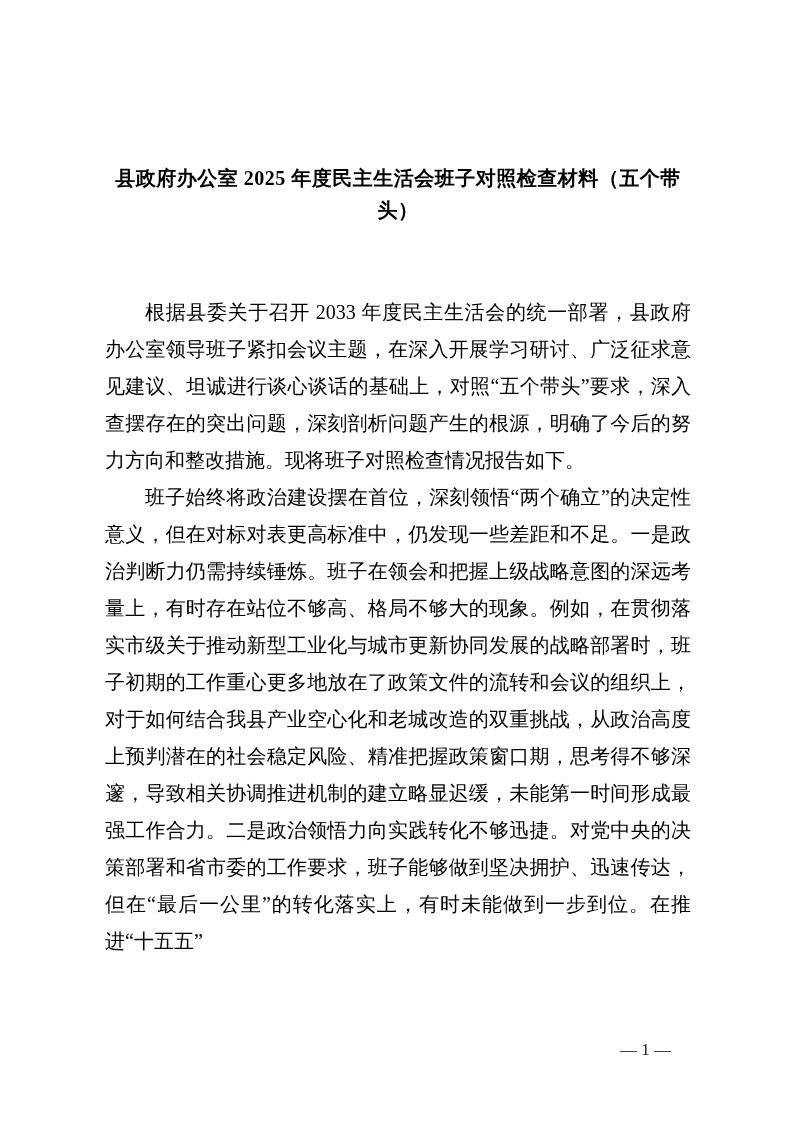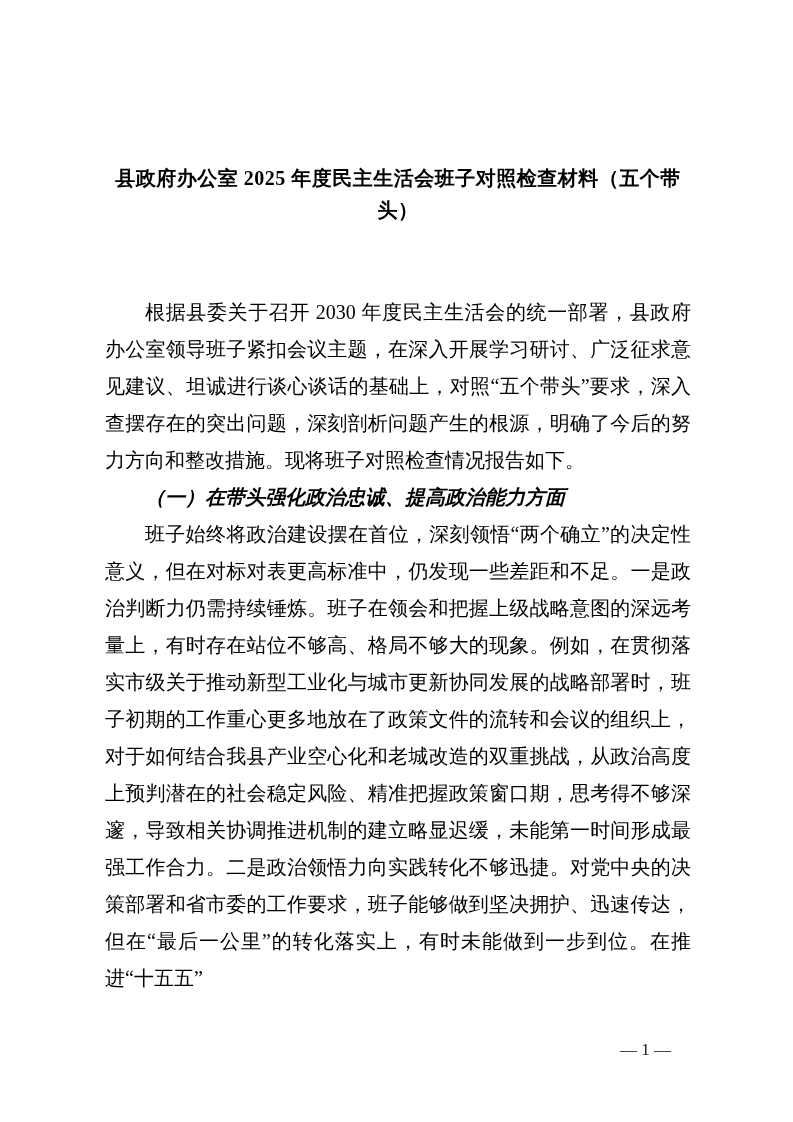--- a/index.html
+++ b/index.html
@@ -70,22 +70,21 @@
     font-family: "Liberation Serif", serif;
   }
 </style>
 </head>
 <body>
 
 <div class="page">
   <div class="content">
     <div class="doc-title">县政府办公室 2025 年度民主生活会班子对照检查材料（五个带头）</div>
 
-    <p class="para intro-para">根据县委关于召开 2030 年度民主生活会的统一部署，县政府办公室领导班子紧扣会议主题，在深入开展学习研讨、广泛征求意见建议、坦诚进行谈心谈话的基础上，对照“五个带头”要求，深入查摆存在的突出问题，深刻剖析问题产生的根源，明确了今后的努力方向和整改措施。现将班子对照检查情况报告如下。</p>
+    <p class="para intro-para">根据县委关于召开 2033 年度民主生活会的统一部署，县政府办公室领导班子紧扣会议主题，在深入开展学习研讨、广泛征求意见建议、坦诚进行谈心谈话的基础上，对照“五个带头”要求，深入查摆存在的突出问题，深刻剖析问题产生的根源，明确了今后的努力方向和整改措施。现将班子对照检查情况报告如下。</p>
 
 
-    <p class="subsection-heading">（一）在带头强化政治忠诚、提高政治能力方面</p>
 
     <p class="para">班子始终将政治建设摆在首位，深刻领悟“两个确立”的决定性意义，但在对标对表更高标准中，仍发现一些差距和不足。一是政治判断力仍需持续锤炼。班子在领会和把握上级战略意图的深远考量上，有时存在站位不够高、格局不够大的现象。例如，在贯彻落实市级关于推动新型工业化与城市更新协同发展的战略部署时，班子初期的工作重心更多地放在了政策文件的流转和会议的组织上，对于如何结合我县产业空心化和老城改造的双重挑战，从政治高度上预判潜在的社会稳定风险、精准把握政策窗口期，思考得不够深邃，导致相关协调推进机制的建立略显迟缓，未能第一时间形成最强工作合力。二是政治领悟力向实践转化不够迅捷。对党中央的决策部署和省市委的工作要求，班子能够做到坚决拥护、迅速传达，但在“最后一公里”的转化落实上，有时未能做到一步到位。在推进“十五五”</p>
   </div>
 
   <div class="page-number">— 1 —</div>
 </div>
 
 </body></html>

